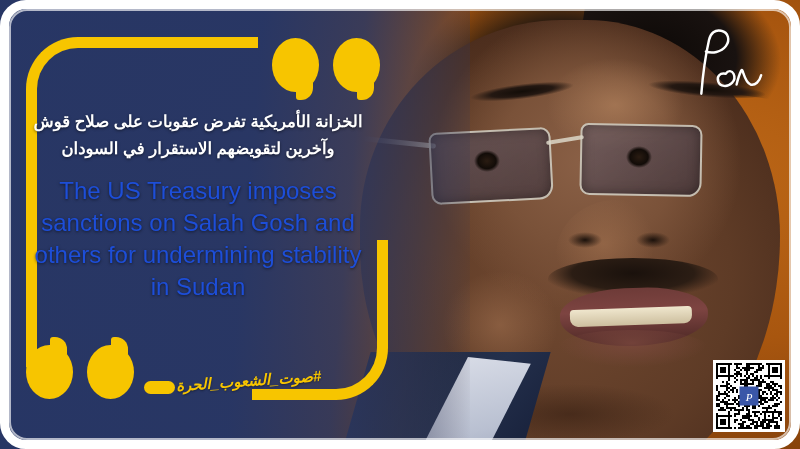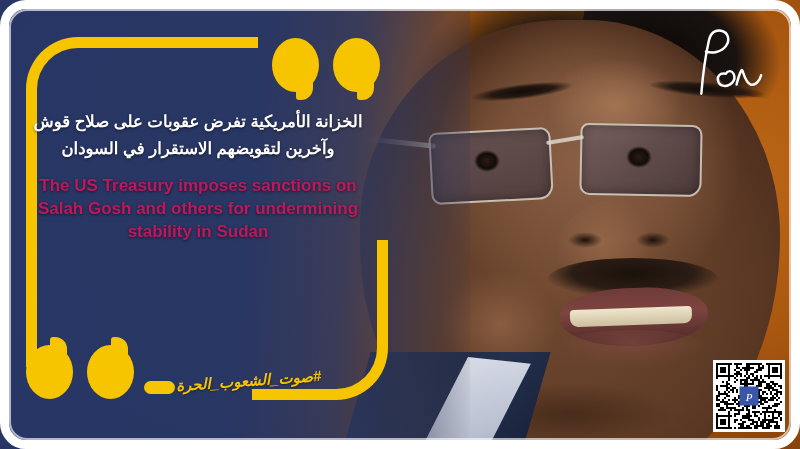--- a/index.html
+++ b/index.html
@@ -273,23 +273,23 @@
     unicode-bidi: bidi-override;
     color: #ffffff;
     font-weight: bold;
     font-size: 16.5px;
     line-height: 1.62;
     margin: 0 0 14px 0;
     text-shadow: 0 1px 3px rgba(0,0,0,0.55);
     letter-spacing: 0.2px;
   }
   .headline-en {
-    color: #be185d;
-    font-weight: bold;
-    font-size: 17px;
+    color: #1d4ed8;
+    font-weight: normal;
+    font-size: 24px;
     line-height: 1.33;
     margin: 0;
     text-shadow: 0 1px 3px rgba(0,0,0,0.55);
   }
 
   
   .hashtag {
     position: absolute;
     left: 176px; top: 372px;
     direction: rtl;

